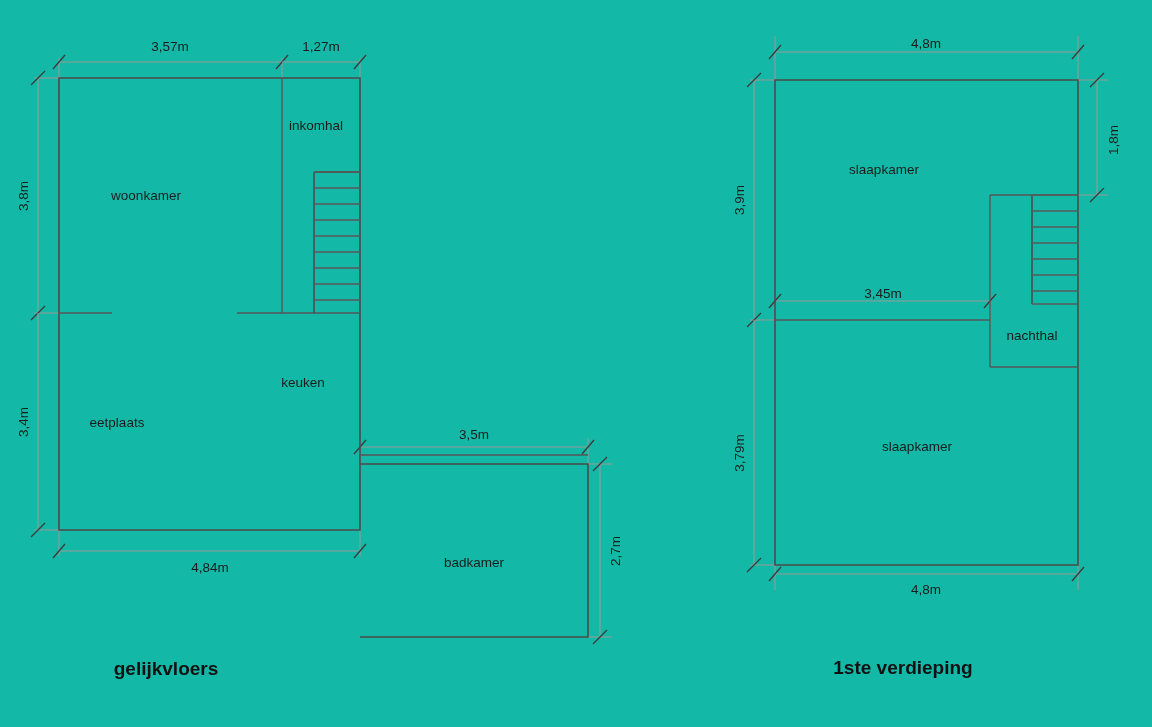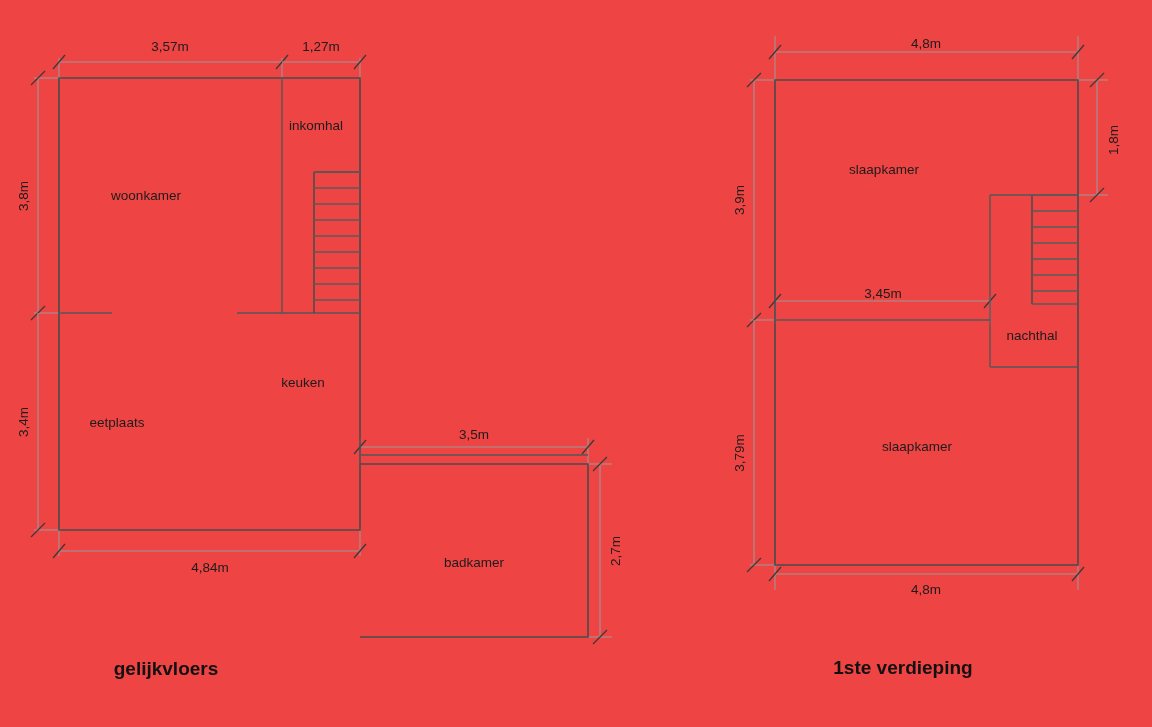--- a/index.html
+++ b/index.html
@@ -10,21 +10,21 @@
   body {
     width: 1152px;
     height: 727px;
     font-family: "Liberation Sans", sans-serif;
     overflow: hidden;
   }
   #plan-root {
     position: relative;
     width: 1152px;
     height: 727px;
-    background: #ef4444;
+    background: #14b8a6;
   }
   svg.floorplan-svg {
     position: absolute;
     top: 0;
     left: 0;
     width: 1152px;
     height: 727px;
   }
   .wall {
     stroke: #4a4a4a;

